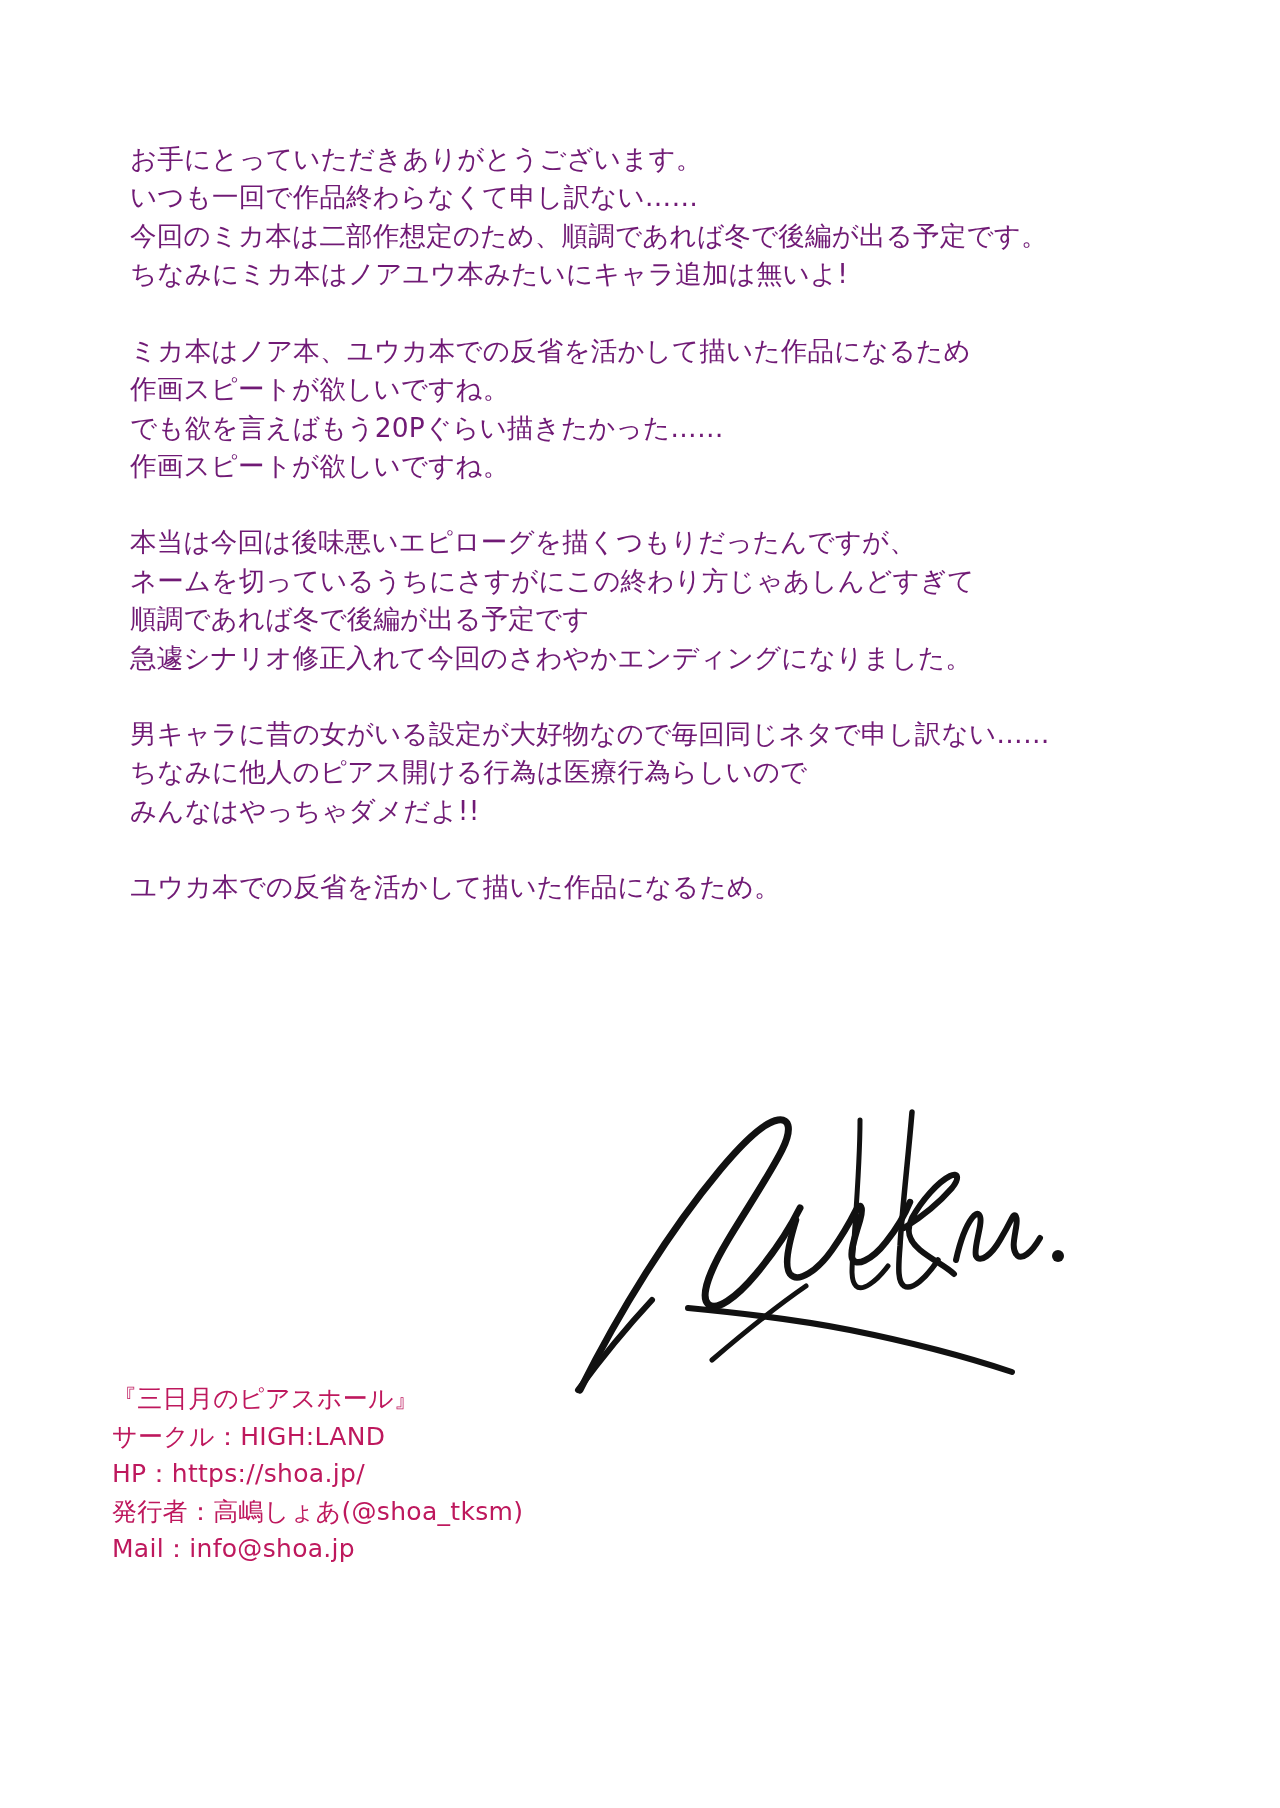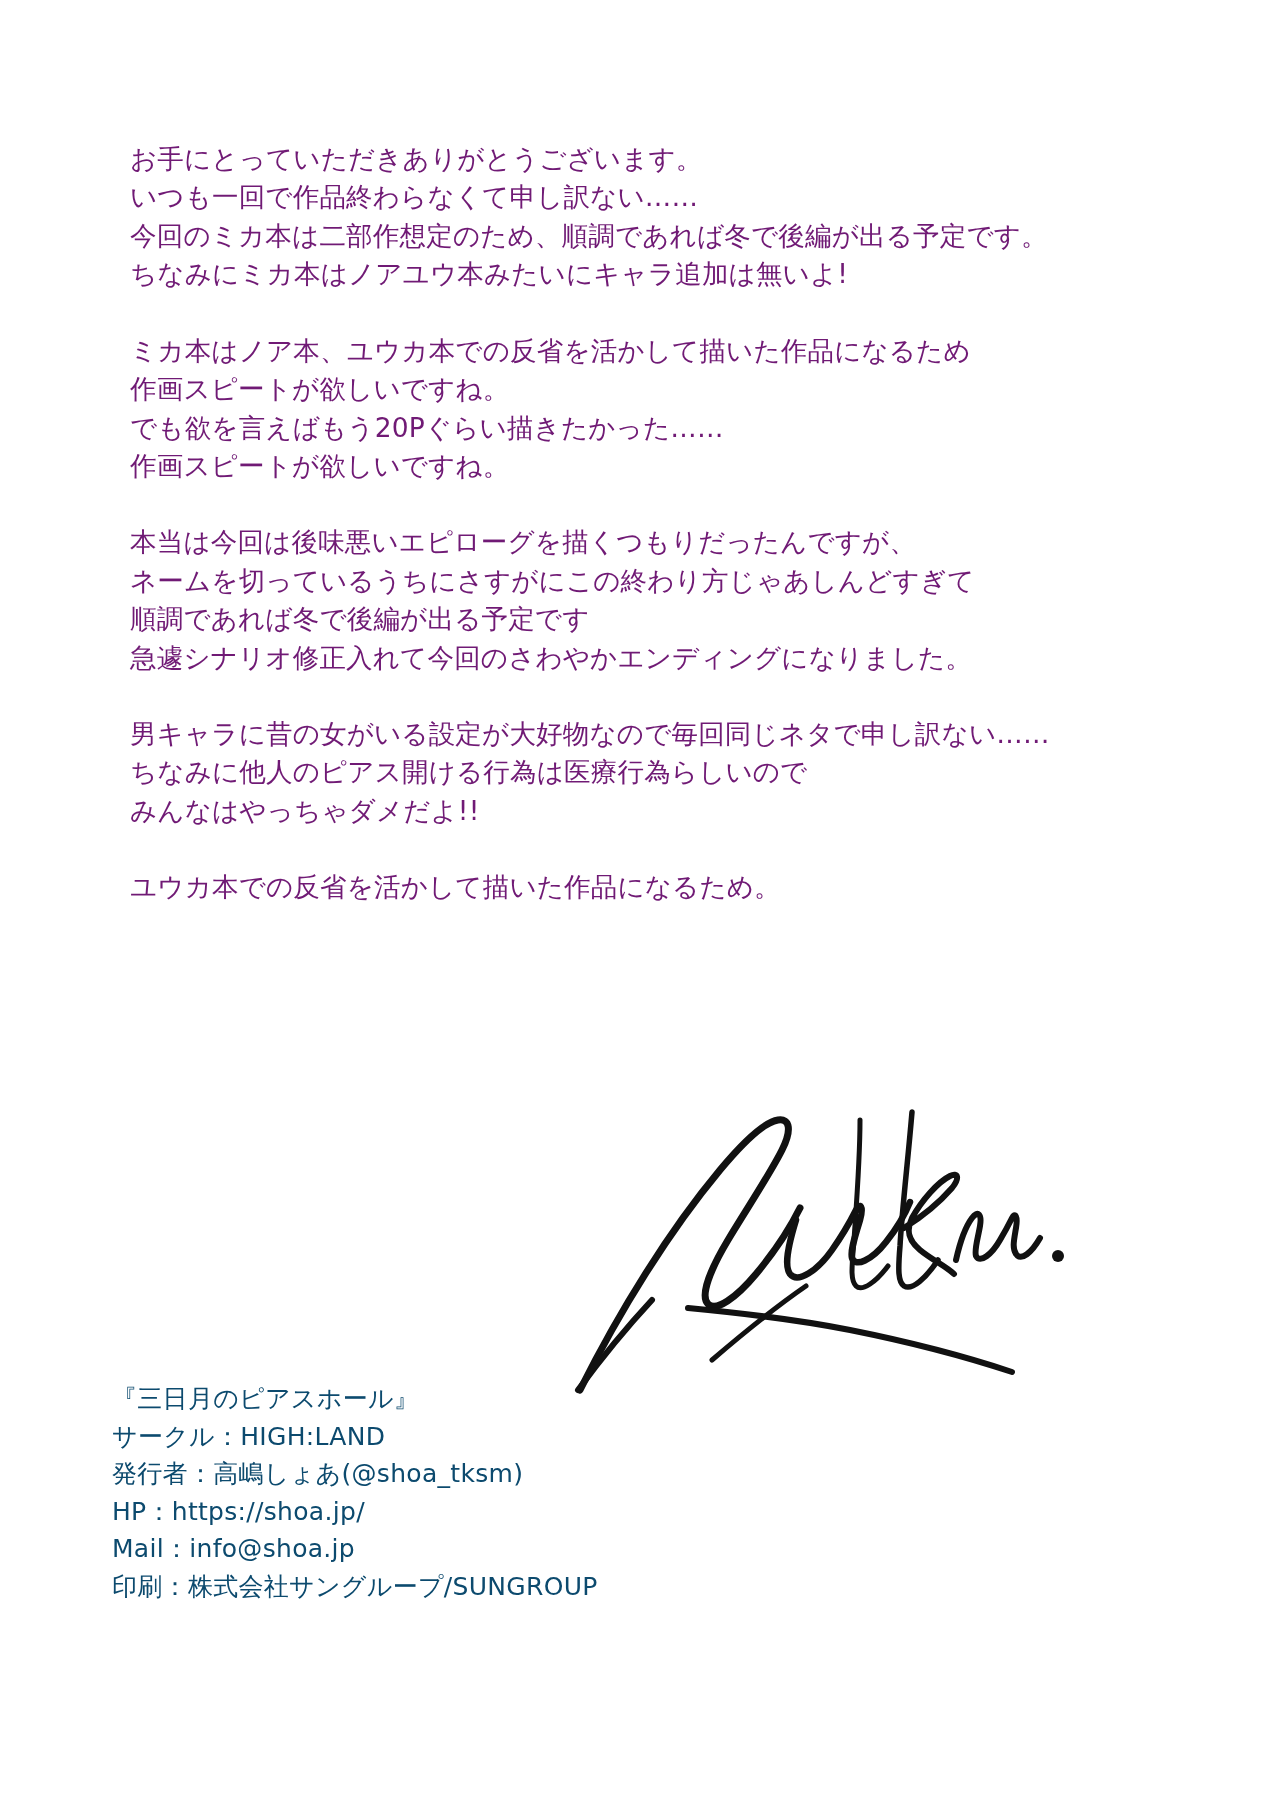--- a/index.html
+++ b/index.html
@@ -56,21 +56,21 @@
     position: absolute;
     left: 112px;
     top: 1380px;
     width: 720px;
   }
   .colophon .cline {
     font-size: 25px;
     line-height: 1.5;
     letter-spacing: 0.3px;
     white-space: pre;
-    color: #0c4a6e;
+    color: #be185d;
   }
 </style>
 </head>
 <body>
 
 <div class="page">
 
   <div class="afterword">
 
     <div class="para">
@@ -119,19 +119,18 @@
         <path d="M18 330 C40 300 66 268 92 240" stroke-width="6"></path>
         <path d="M152 300 C180 276 214 248 246 226" stroke-width="5"></path>
       </g>
       <circle cx="498" cy="196" r="6" fill="#111111"></circle>
     </svg>
   </div>
 
   <div class="colophon">
     <div class="cline">『三日月のピアスホール』</div>
     <div class="cline">サークル：HIGH:LAND</div>
+    <div class="cline">HP：https://shoa.jp/</div>
     <div class="cline">発行者：高嶋しょあ(@shoa_tksm)</div>
-    <div class="cline">HP：https://shoa.jp/</div>
     <div class="cline">Mail：info@shoa.jp</div>
-    <div class="cline">印刷：株式会社サングループ/SUNGROUP</div>
   </div>
 
 </div>
 
 </body></html>

